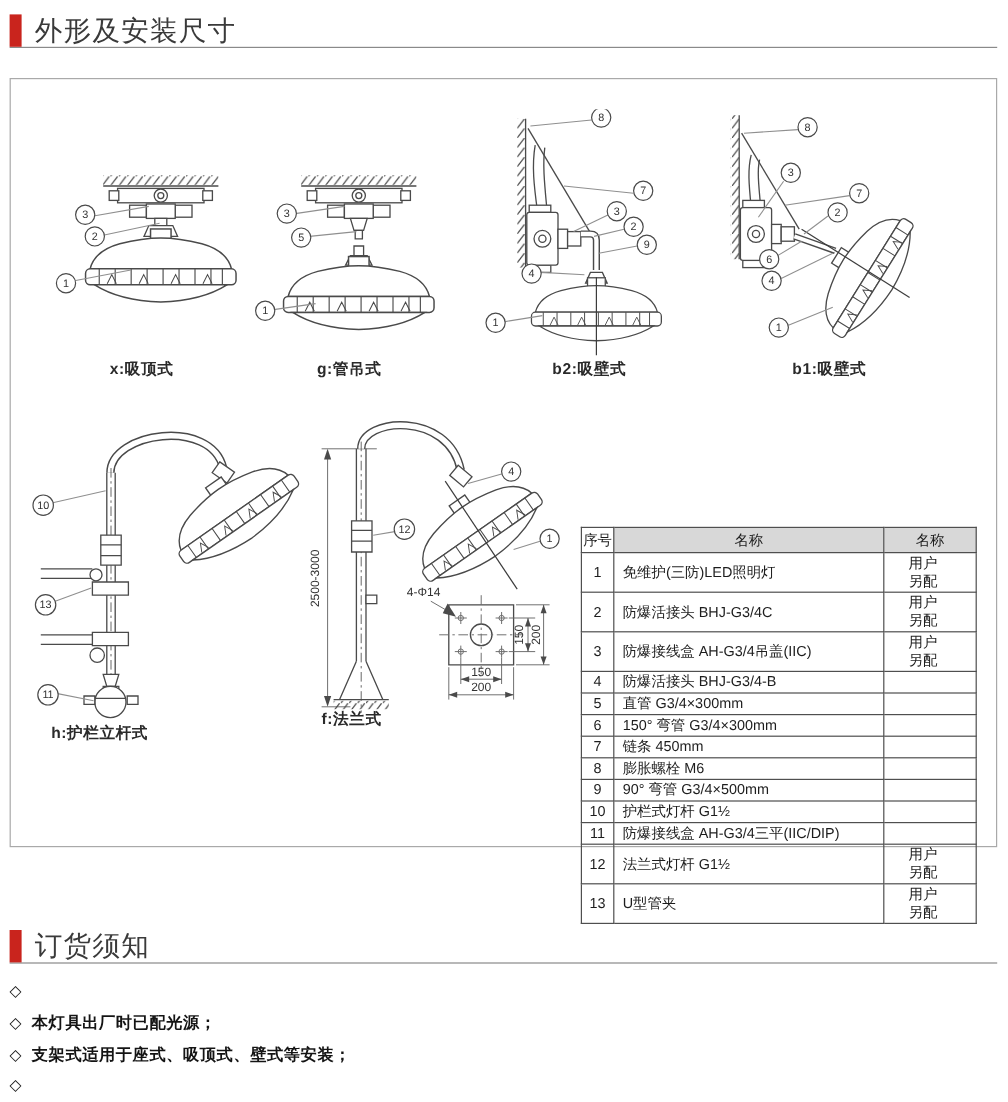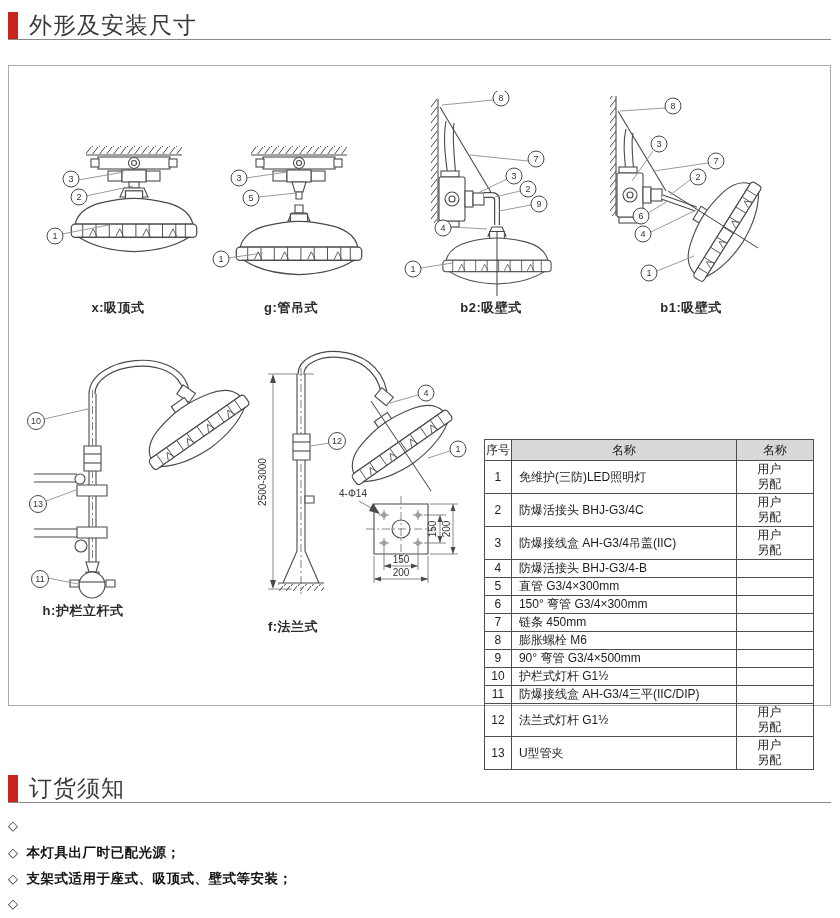--- a/index.html
+++ b/index.html
@@ -359,21 +359,21 @@
       <circle cx="202" cy="103" r="8"></circle>
         <text x="202" y="106">1</text>
     </g>
   </svg>
 
   <div class="dlabel" style="left:64px;top:233px;width:90px">x:吸顶式</div>
   <div class="dlabel" style="left:237px;top:233px;width:90px">g:管吊式</div>
   <div class="dlabel" style="left:432px;top:233px;width:100px">b2:吸壁式</div>
   <div class="dlabel" style="left:632px;top:233px;width:100px">b1:吸壁式</div>
   <div class="dlabel" style="left:19px;top:536px;width:110px">h:护栏立杆式</div>
-  <div class="dlabel" style="left:239px;top:552px;width:90px">f:法兰式</div>
+  <div class="dlabel" style="left:239px;top:524px;width:90px">f:法兰式</div>
 
   <table class="parts">
     <thead>
       <tr>
         <th class="c0">序号</th>
         <th>名称</th>
         <th>名称</th>
       </tr>
     </thead>
     <tbody>

